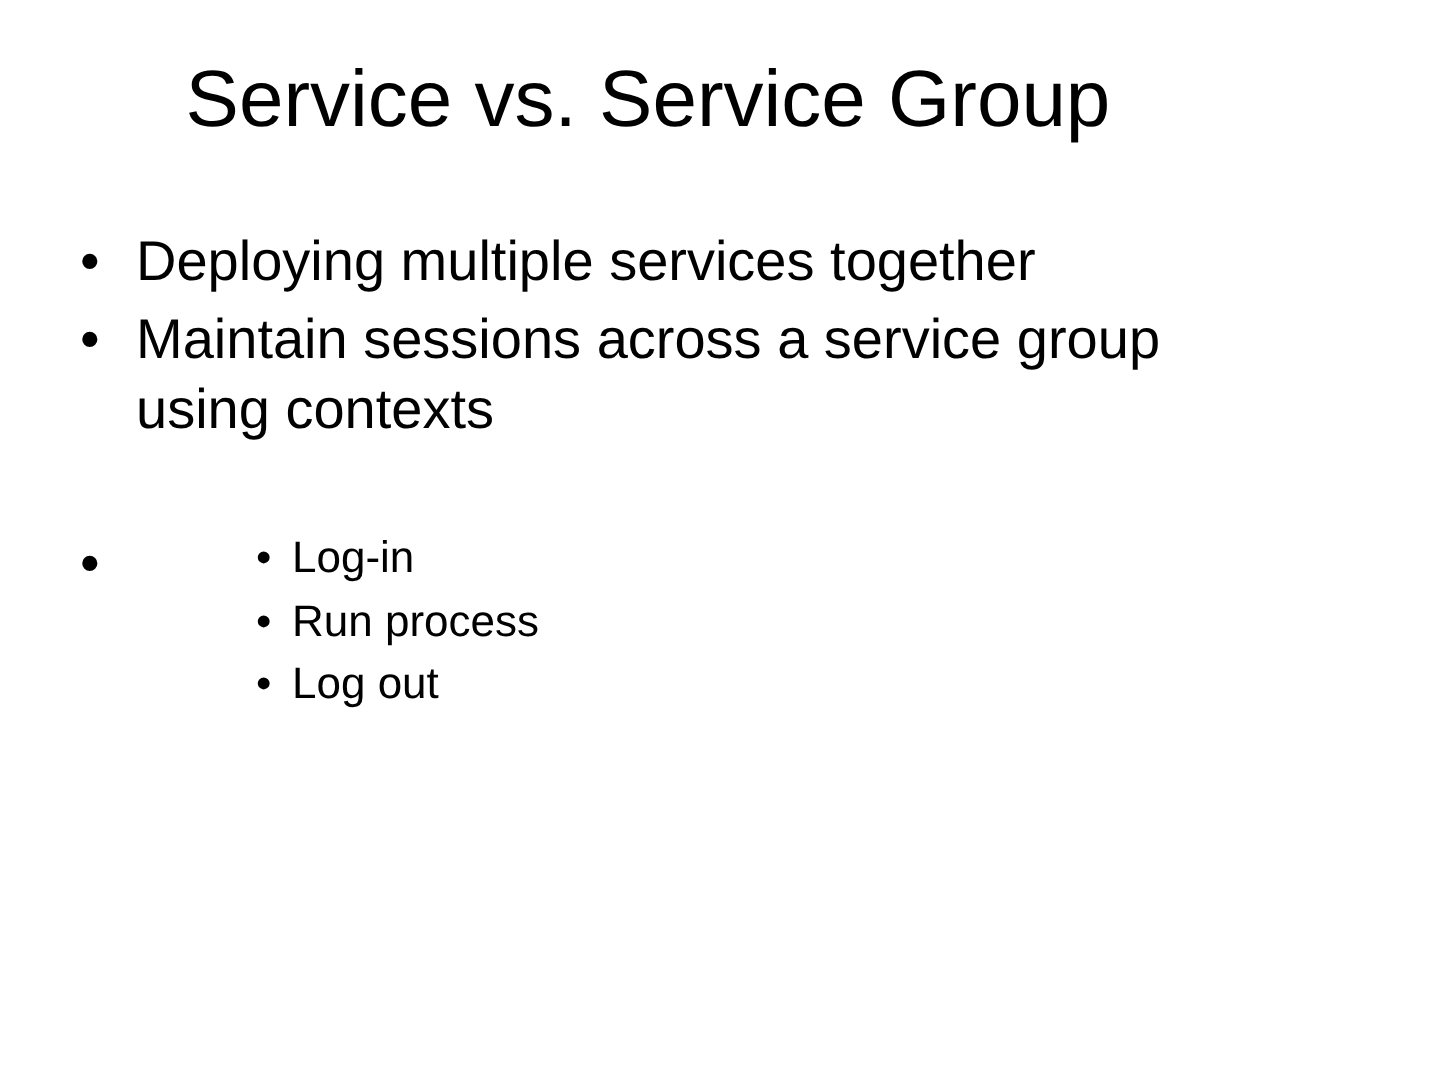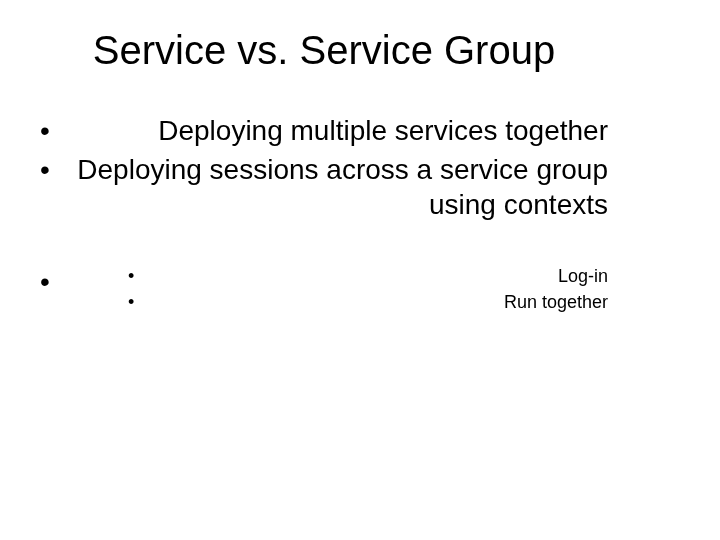--- a/index.html
+++ b/index.html
@@ -24,40 +24,39 @@
     font-weight: normal;
   }
   .body {
     font-size: 28px;
     line-height: 1.25;
   }
   ul.level1 {
     list-style: none;
     margin: 0;
     padding: 0;
-    text-align: right;
   }
   ul.level1 > li {
     position: relative;
     padding-left: 28px;
     margin: 0 0 4px 0;
   }
   ul.level1 > li::before {
     content: "•";
     position: absolute;
     left: 0;
     top: 0;
     font-size: 28px;
     line-height: 1.25;
   }
   ul.level2 {
     list-style: none;
     margin: 6px 0 0 0;
     padding: 0 0 0 60px;
-    font-size: 18px;
+    font-size: 22px;
     line-height: 1.35;
   }
   ul.level2 > li {
     position: relative;
     padding-left: 18px;
     margin: 0 0 2px 0;
   }
   ul.level2 > li::before {
     content: "•";
     position: absolute;
@@ -69,25 +68,26 @@
   }
 </style>
 </head>
 <body>
 
 <div class="slide">
   <h1 class="title">Service vs. Service Group</h1>
   <div class="body">
     <ul class="level1">
       <li>Deploying multiple services together</li>
-      <li>Deploying sessions across a service group using contexts</li>
+      <li>Maintain sessions across a service group using contexts</li>
     </ul>
     <div class="spacer"></div>
     <ul class="level1">
       <li>
         <ul class="level2">
           <li>Log-in</li>
-          <li>Run together</li>
+          <li>Run process</li>
+          <li>Log out</li>
         </ul>
       </li>
     </ul>
   </div>
 </div>
 
 </body></html>

